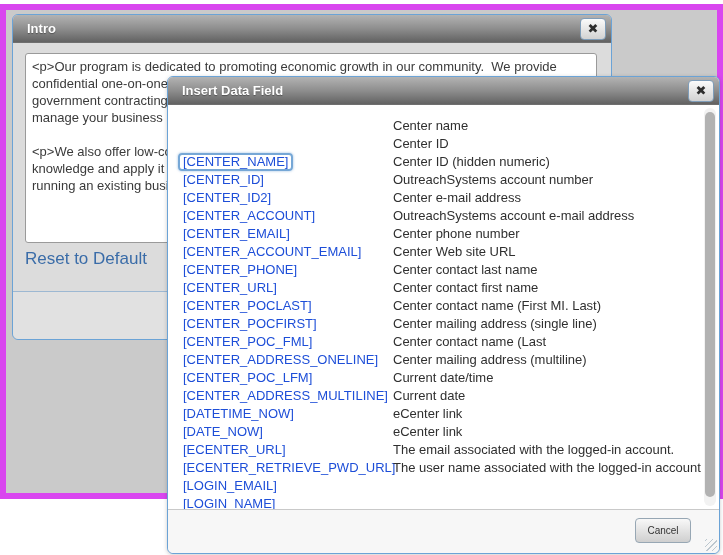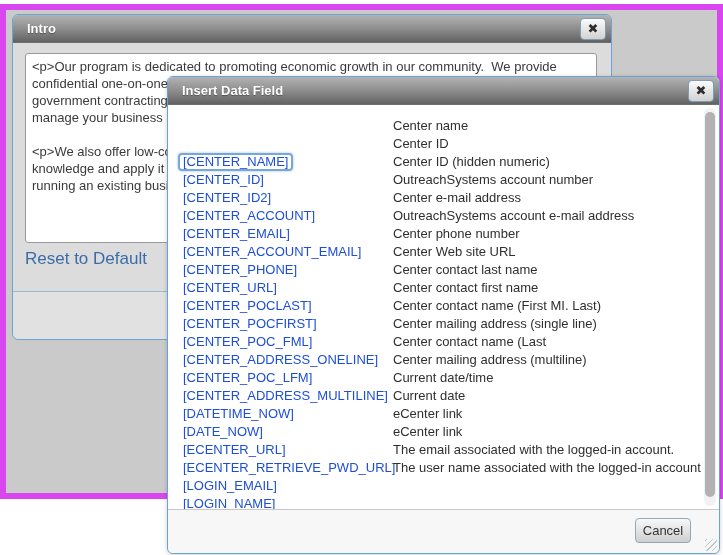--- a/index.html
+++ b/index.html
@@ -38,21 +38,21 @@
   .token{display:inline-block;border:2px solid transparent;border-radius:4px;padding:0 3px;margin-left:-5px;
     line-height:14px;color:#1d4ed8;text-decoration:none;cursor:pointer;margin-top:36px;}
   .token.focused{border-color:#76a7d6;box-shadow:0 0 2px 1px rgba(120,170,215,.35);}
   .desc{flex:1;}
   .scrollbar{position:absolute;top:31px;right:3px;bottom:47px;width:12px;background:#f2f2f2;border-radius:6px;}
   .scroll-thumb{position:absolute;left:1px;right:1px;top:4px;bottom:9px;background:#b2b2b2;border-radius:5px;cursor:pointer;}
   .insert-footer{position:absolute;left:0;right:0;bottom:0;height:44px;background:#f7f7f7;
     border-top:1px solid #c9c9c9;border-radius:0 0 6px 6px;}
   .cancel-btn{position:absolute;right:28px;top:8px;width:56px;height:25px;
     background:linear-gradient(#f8f8f8,#cfcfcf);border:1px solid #97a7b4;border-radius:4px;
-    font-family:"Liberation Sans",sans-serif;font-size:13px;color:#333333;cursor:pointer;}
+    font-family:"Liberation Sans",sans-serif;font-size:10px;color:#333333;cursor:pointer;}
   .resize-grip{position:absolute;right:2px;bottom:2px;width:12px;height:12px;
     background:repeating-linear-gradient(-45deg,transparent 0 3px,#bcc7cf 3px 4px);
     border-bottom-right-radius:4px;cursor:se-resize;}
 </style>
 </head>
 <body>
 
 <div class="frame">
   <div class="screen">
 

